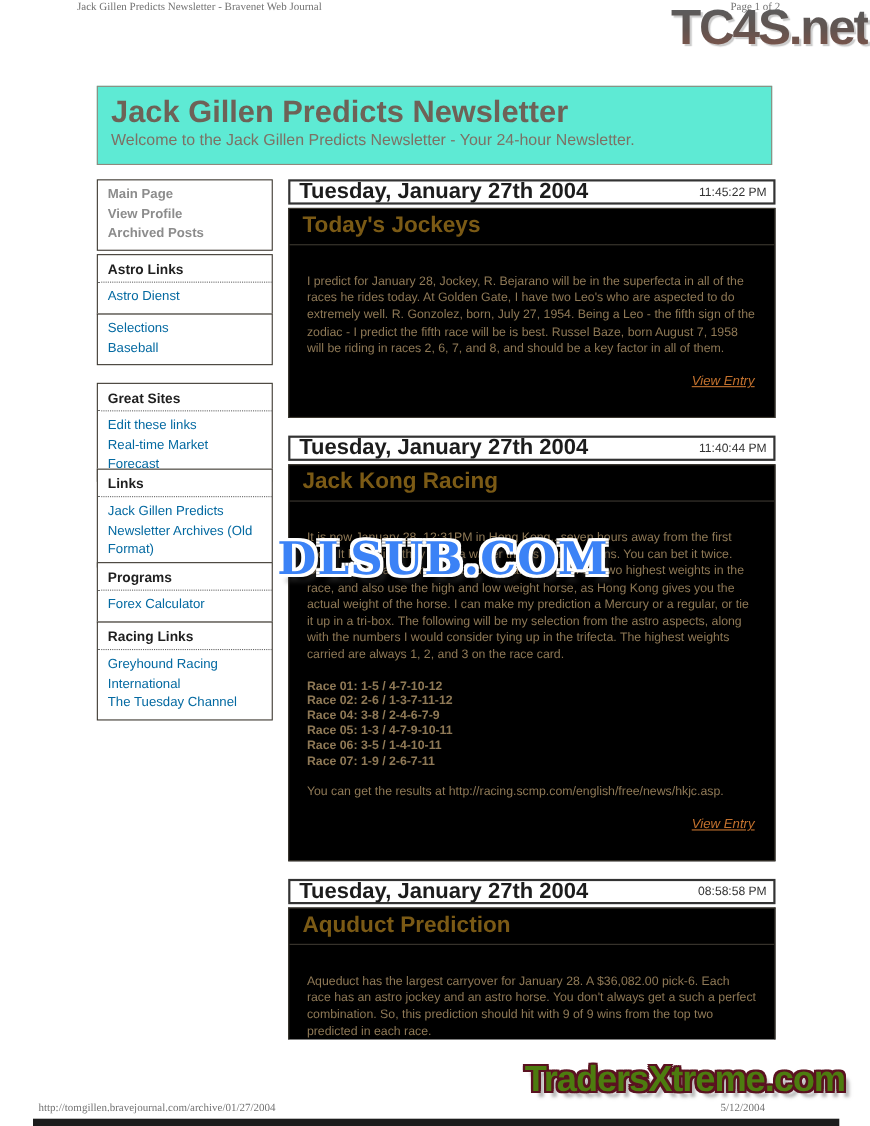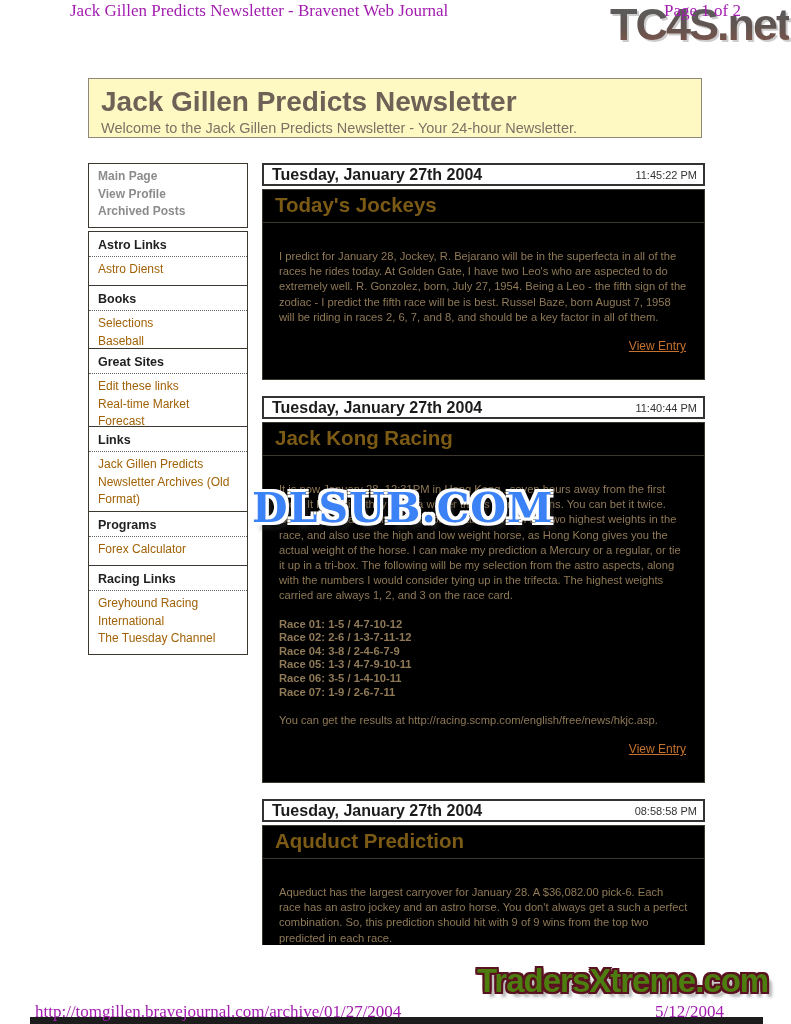--- a/index.html
+++ b/index.html
@@ -3,21 +3,21 @@
 <meta charset="utf-8">
 <style>
   * { margin:0; padding:0; box-sizing:border-box; }
   html,body { background:#ffffff; }
   .page {
     position:relative; width:791px; height:1024px; margin:0 auto;
     background:#ffffff; overflow:hidden;
     font-family:"Liberation Sans", sans-serif;
   }
   
-  .print-text { font-family:"Liberation Serif","DejaVu Serif",serif; font-size:17px; color:#a21caf; position:absolute; z-index:3; }
+  .print-text { font-family:"Liberation Serif","DejaVu Serif",serif; font-size:10px; color:#737373; position:absolute; z-index:3; }
   .ph-title { left:70px; top:1px; }
   .ph-page  { left:664px; top:1px; }
   .pf-url   { left:35px;  top:1002px; }
   .pf-date  { left:655px; top:1002px; }
   .pf-bar   { position:absolute; left:30px; top:1017px; width:733px; height:7px; background:#1c1c1c; z-index:2; }
 
   
   .wm-tc4s {
     position:absolute; right:2px; top:2px; z-index:2;
     font-size:45px; font-weight:900; letter-spacing:-2px; line-height:1;
@@ -40,57 +40,57 @@
     font-size:33px; font-weight:900; letter-spacing:-1px; line-height:1;
     color:#4d7c0f;
     text-shadow:
       -2px -2px 0 #5a1220, 2px -2px 0 #5a1220, -2px 2px 0 #5a1220, 2px 2px 0 #5a1220,
       -2px 0 0 #5a1220, 2px 0 0 #5a1220, 0 -2px 0 #5a1220, 0 2px 0 #5a1220,
       5px 5px 3px rgba(120,120,120,0.55);
   }
 
   
   .masthead {
-    position:absolute; left:88px; top:78px; width:614px; height:60px;
-    border:1.5px solid #8f897d; background:#fef9c3; padding:7px 10px 0 12px; z-index:1;
+    position:absolute; left:88px; top:78px; width:614px; height:72px;
+    border:1.5px solid #8f897d; background:#5eead4; padding:7px 10px 0 12px; z-index:1;
   }
   .masthead h1 { font-size:28px; font-weight:bold; color:#6e6257; letter-spacing:0; }
   .masthead .sub { font-size:14.5px; color:#7d7165; margin-top:2px; }
 
   
   .side-box {
     position:absolute; left:88px; width:160px; background:#fff;
     border:1.5px solid #3c3830; padding:4px 9px 6px 9px; z-index:1;
   }
   .side-nav-item { display:block; font-size:12px; font-weight:bold; color:#8c8c8c; line-height:17.5px; text-decoration:none; cursor:pointer; }
   .side-title {
     font-size:12.5px; font-weight:bold; color:#1f1f1f; padding:2px 0 4px 0;
     border-bottom:1px dotted #666; margin:0 -9px 4px -9px; padding-left:9px;
   }
-  .side-link { display:block; font-size:12px; color:#a16207; line-height:17.5px; text-decoration:none; cursor:pointer; }
+  .side-link { display:block; font-size:12px; color:#0369a1; line-height:17.5px; text-decoration:none; cursor:pointer; }
 
   
   .entry { position:absolute; left:262px; width:443px; z-index:1; }
   .date-bar {
     height:23px; border:2px solid #333333; background:#fff;
     display:flex; align-items:center; justify-content:space-between; padding:0 6px 0 8px;
   }
-  .date-bar .d { font-size:16px; font-weight:bold; color:#1c1c1c; }
+  .date-bar .d { font-size:20px; font-weight:bold; color:#1c1c1c; }
   .date-bar .t { font-size:11px; color:#333; }
   .entry-content { border:1.5px solid #3c3830; margin-top:3px; background:#000000; overflow:hidden; }
   .entry-content.truncated { border-bottom:none; }
   .entry-title {
     font-size:20.5px; font-weight:bold; color:#7b5a15;
     padding:3px 0 5px 12px; border-bottom:1.5px solid #3c3830;
   }
   .entry-body { padding:26px 16px 10px 16px; font-size:11.2px; line-height:15.2px; color:#8f7956; }
   .races { margin-top:14px; }
   .race-line { font-size:11.2px; line-height:13.6px; color:#8f7956;font-weight:bold; }
   .results-line { margin-top:14px; }
-  .view-entry-row { text-align:right; margin-top:14px; padding-right:2px; }
+  .view-entry-row { text-align:right; margin-top:14px; padding-right:2px;font-style:italic; }
   .view-entry { font-size:12px; color:#c4722e; text-decoration:underline; cursor:pointer; }
 </style>
 </head>
 <body>
 
 <div class="page">
 
   <div class="print-text ph-title">Jack Gillen Predicts Newsletter - Bravenet Web Journal</div>
   <div class="print-text ph-page">Page 1 of 2</div>
   <div class="wm-tc4s">TC4S.net</div>
@@ -105,21 +105,20 @@
     <a class="side-nav-item">View Profile</a>
     <a class="side-nav-item">Archived Posts</a>
   </div>
 
   <div class="side-box" style="top:231px">
     <div class="side-title">Astro Links</div>
     <a class="side-link">Astro Dienst</a>
   </div>
 
   <div class="side-box" style="top:285px">
-    <div class="side-title">Books</div>
     <a class="side-link">Selections</a>
     <a class="side-link">Baseball</a>
   </div>
 
   <div class="side-box" style="top:348px">
     <div class="side-title">Great Sites</div>
     <a class="side-link">Edit these links</a>
     <a class="side-link">Real-time Market Forecast</a>
   </div>
 

